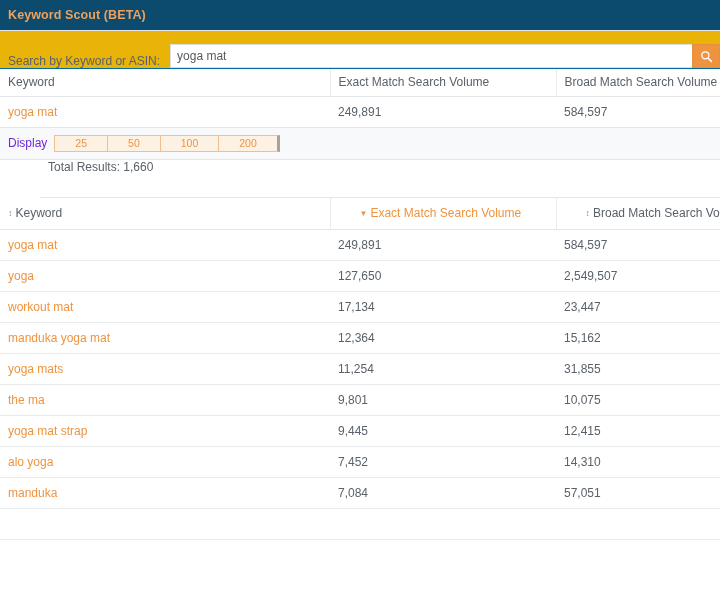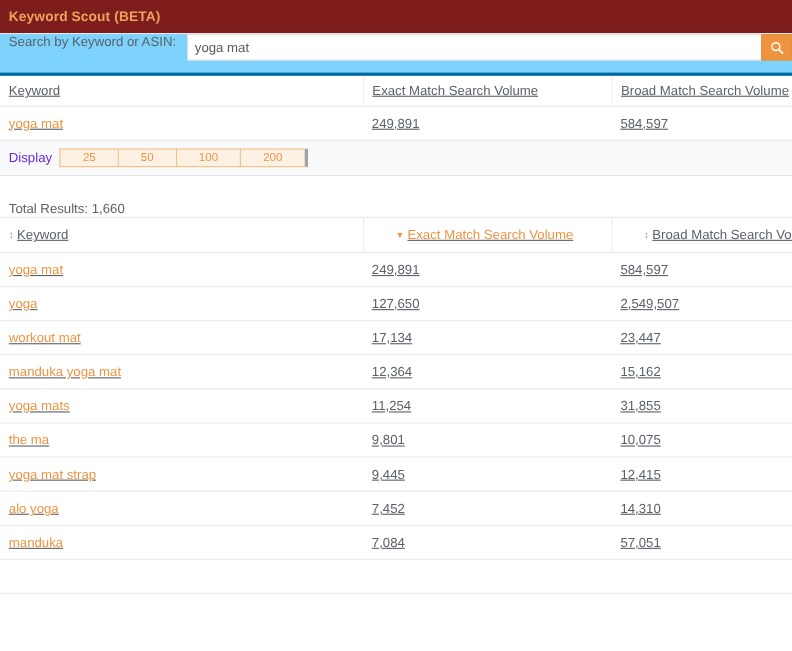--- a/index.html
+++ b/index.html
@@ -22,38 +22,38 @@
     position: relative;
     overflow: hidden;
   }
 
   
   .title-bar {
     height: 31px;
     box-sizing: border-box;
     padding: 8px 0 0 8px;
     border-bottom: 1px solid #e3e6e8;
-    background: #7f1d1d;
+    background: #0c4a6e;
   }
   .title-text {
     color: #eda15c;
     font-size: 12.5px;
     font-weight: bold;
     letter-spacing: 0.1px;
   }
 
   
   .search-bar {
     height: 38px;
     box-sizing: border-box;
     display: flex;
-    align-items: flex-start;
-    padding: 0 0 0 8px;
-    border-bottom: 3px solid #0369a1;
-    background: #7dd3fc;
+    align-items: flex-end;
+    padding: 0 0 0 8px;
+    border-bottom: 1px solid #0369a1;
+    background: #eab308;
   }
   .search-label {
     font-size: 12px;
     color: #5a6169;
     white-space: nowrap;
     margin-right: 10px;
   }
   .search-field-wrap {
     flex: 1;
     display: flex;
@@ -85,21 +85,20 @@
     cursor: pointer;
     padding: 0;
   }
   .search-btn svg { display: block; }
 
   
   table.grid {
     width: 720px;
     border-collapse: collapse;
     table-layout: fixed;
-    text-decoration: underline;
   }
   table.grid th, table.grid td {
     text-align: left;
     font-weight: normal;
     vertical-align: middle;
     box-sizing: border-box;
   }
   .col-kw { width: 330px; }
   .col-ex { width: 226px; }
   .col-br { width: 164px; }
@@ -161,24 +160,25 @@
     cursor: pointer;
     font-family: "Liberation Sans", sans-serif;
   }
   .pager-btn:last-child { border-right: 3px solid #a3a3a3; }
 
   
   .total-bar {
     height: 38px;
     box-sizing: border-box;
     display: flex;
-    align-items: flex-end;
-    padding: 0 0 0 8px;
-    background: #ffffff;
-    border-bottom: 1px solid #e3e6e8;
+    align-items: flex-start;
+    padding: 0 0 0 8px;
+    background: #ffffff;
+    border-bottom: 1px solid #e3e6e8;
+    margin-left: 40px;
   }
   .total-text {
     font-size: 12px;
     color: #5a6169;
   }
 
   
   .results-head th {
     height: 32px;
     padding: 0 0 0 8px;

